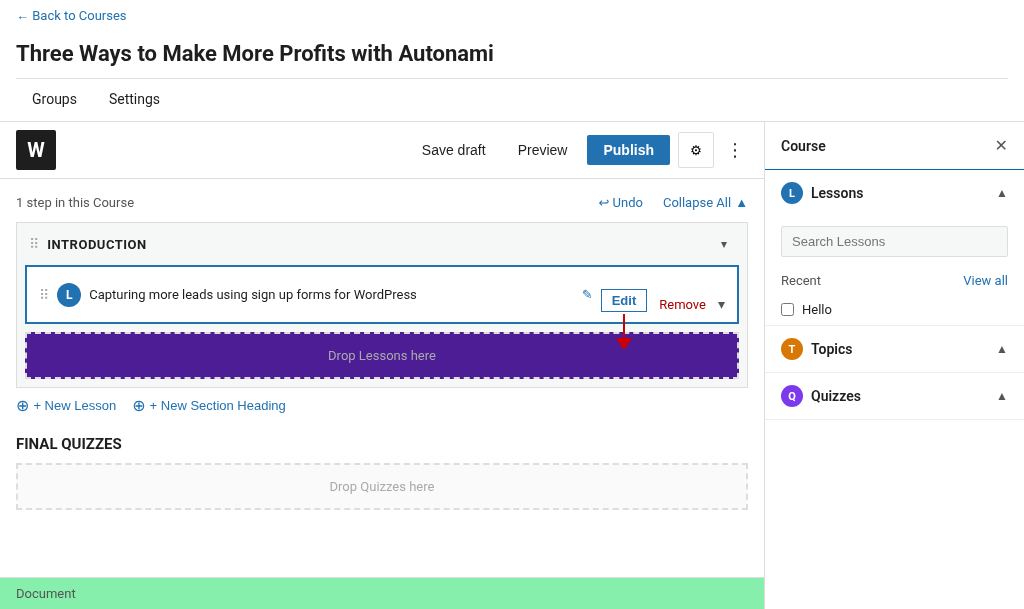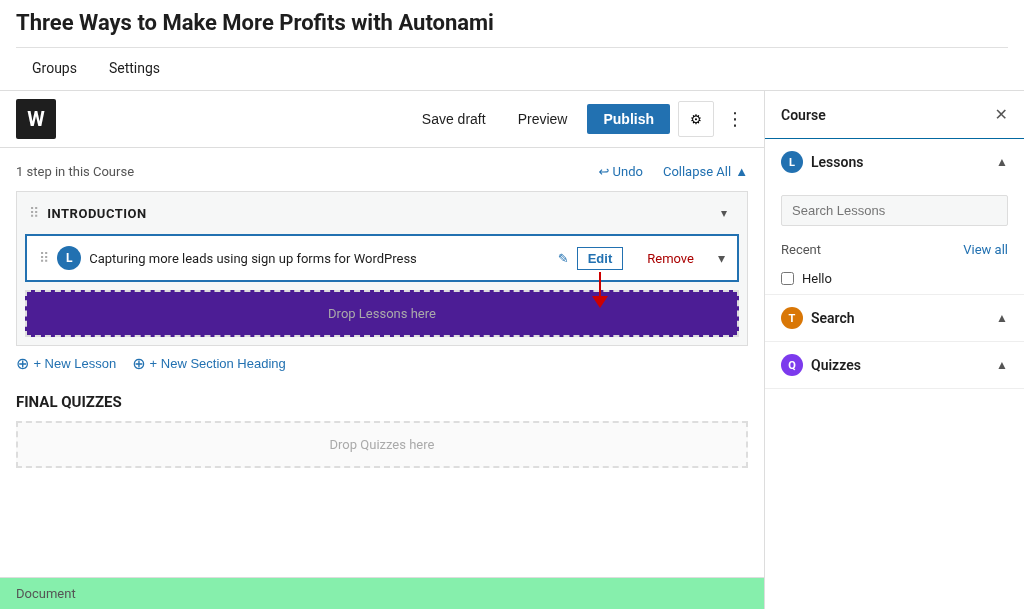--- a/index.html
+++ b/index.html
@@ -369,23 +369,24 @@
     .bottom-bar {
       background: #86efac;
       border-top: 1px solid #ddd;
       padding: 8px 16px;
       font-size: 13px;
       color: #555;
     }
 
     .lesson-actions {
       display: flex;
-      align-items: center;
-      gap: 16px;
+      align-items: flex-end;
+      gap: 4px;
       position: relative;
+      margin-top: 12px;
     }
 
     .edit-wrapper {
       position: relative;
       display: inline-block;
     }
     .edit-arrow {
       position: absolute;
       bottom: -38px;
       left: 50%;
@@ -406,20 +407,21 @@
       border-right: 8px solid transparent;
       border-top: 12px solid #cc0000;
     }
   </style>
 </head>
 <body>
 
 <div style="display:flex; flex-direction:column; height:609px; width:1024px; overflow:hidden; background:#f0f0f1;">
 
   <div class="top-bar">
+    <a class="back-link">← Back to Courses</a>
     <div class="page-title">Three Ways to Make More Profits with Autonami</div>
     <div class="tabs">
       <a class="tab">Groups</a>
       <a class="tab">Settings</a>
     </div>
   </div>
 
   <div class="editor-area" style="flex:1; overflow:hidden;">
 
     <div class="main-content">
@@ -529,21 +531,21 @@
         </div>
         <div class="lesson-checkbox-item">
           <input type="checkbox" style="">
           <span>Hello</span>
         </div>
       </div>
 
       <div class="sidebar-section">
         <div class="sidebar-section-header">
           <div class="sidebar-section-icon" style="background:#d97706;">T</div>
-          <span class="sidebar-section-label">Search</span>
+          <span class="sidebar-section-label">Topics</span>
           <span class="sidebar-chevron">▲</span>
         </div>
       </div>
 
       <div class="sidebar-section">
         <div class="sidebar-section-header">
           <div class="sidebar-section-icon" style="background:#7c3aed;">Q</div>
           <span class="sidebar-section-label">Quizzes</span>
           <span class="sidebar-chevron">▲</span>
         </div>

